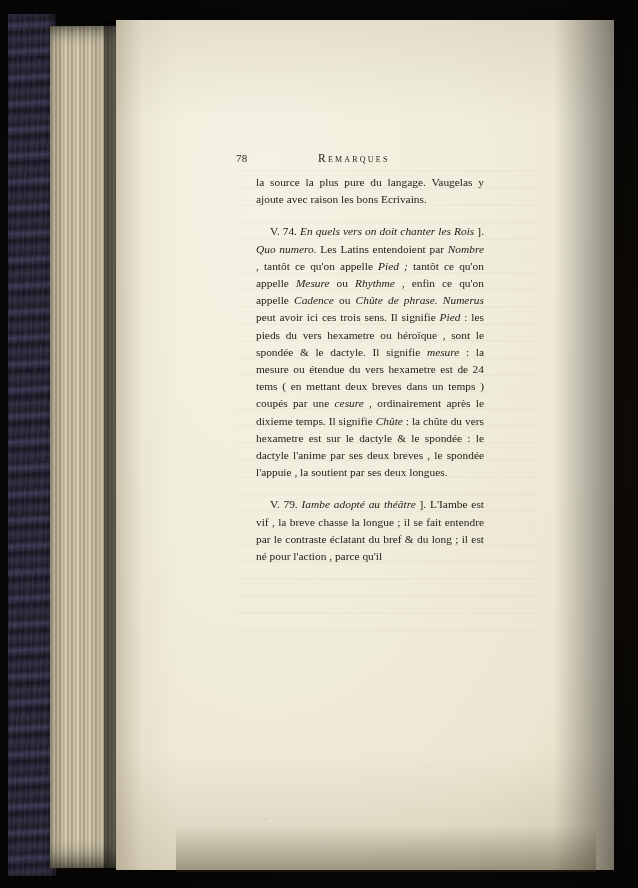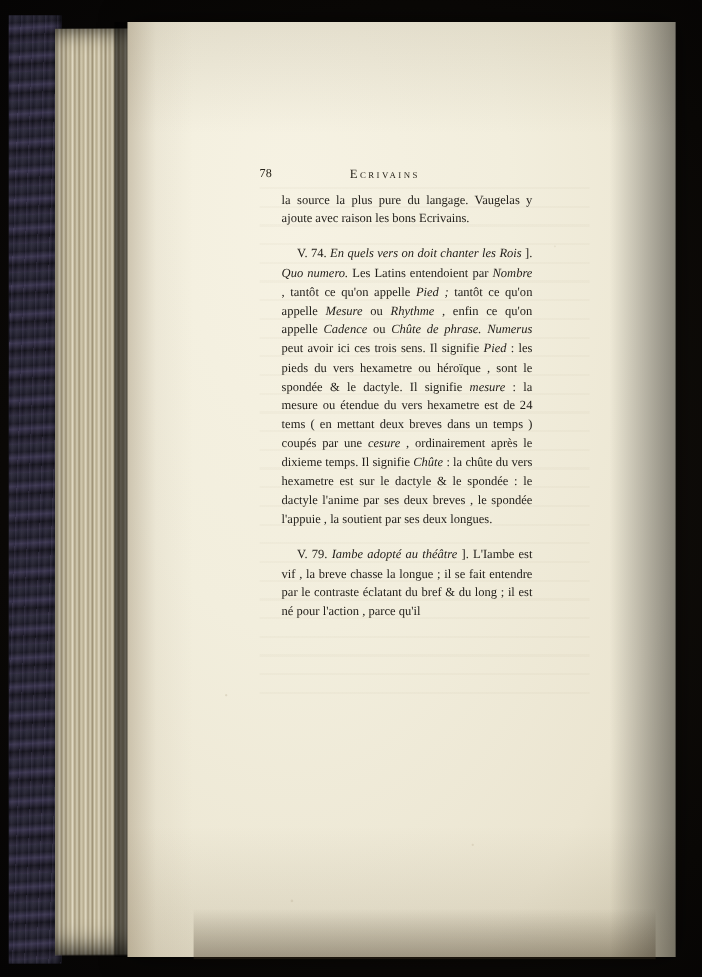--- a/index.html
+++ b/index.html
@@ -201,21 +201,21 @@
   <div class="marble"></div>
   <div class="fore-edge"></div>
   <div class="fore-edge-shadow"></div>
 
   <div class="page">
     <div class="speckle"></div>
 
     <div class="text-block">
       <div class="running-head">
         <span class="folio">78</span>
-        <span class="head-title">Ecrivains</span>
+        <span class="head-title">Remarques</span>
       </div>
 
       <p class="lead-indent" id="p1"><span>la source la plus pure du  langage.  Vaugelas y ajoute avec raison les bons Ecrivains.</span></p>
       <p class="para" id="p2"><span>V.  74. </span><i>En quels vers on doit chanter les Rois</i><span> ]. </span><i>Quo numero.</i><span> Les Latins entendoient par </span><i>Nombre</i><span> , tantôt ce qu'on appelle </span><i>Pied ;</i><span> tantôt ce qu'on appelle </span><i>Mesure</i><span> ou </span><i>Rhythme</i><span> , enfin ce qu'on appelle </span><i>Cadence</i><span> ou </span><i>Chûte de phrase. Numerus</i><span> peut avoir ici ces trois sens. Il signifie </span><i>Pied</i><span> : les pieds du vers hexametre ou héroïque , sont le spondée &amp; le dactyle. Il signifie </span><i>mesure</i><span> : la mesure ou étendue du vers hexametre est de 24 tems ( en mettant deux breves dans un temps ) coupés par une </span><i>cesure</i><span> , ordinairement après le dixieme temps. Il signifie </span><i>Chûte</i><span> : la chûte du vers hexametre est sur le dactyle &amp; le spondée : le dactyle l'anime par ses deux breves , le spondée l'appuie , la soutient par ses deux longues.</span></p>
       <p class="para" id="p3"><span>V.  79. </span><i>Iambe adopté au théâtre</i><span> ]. L'Iambe est vif , la breve chasse la longue ; il se fait entendre par le contraste éclatant du bref &amp; du long ; il est né pour l'action , parce qu'il</span></p>
     </div>
 
     <div class="gutter"></div>
     <div class="bottom-curl"></div>
   </div>

